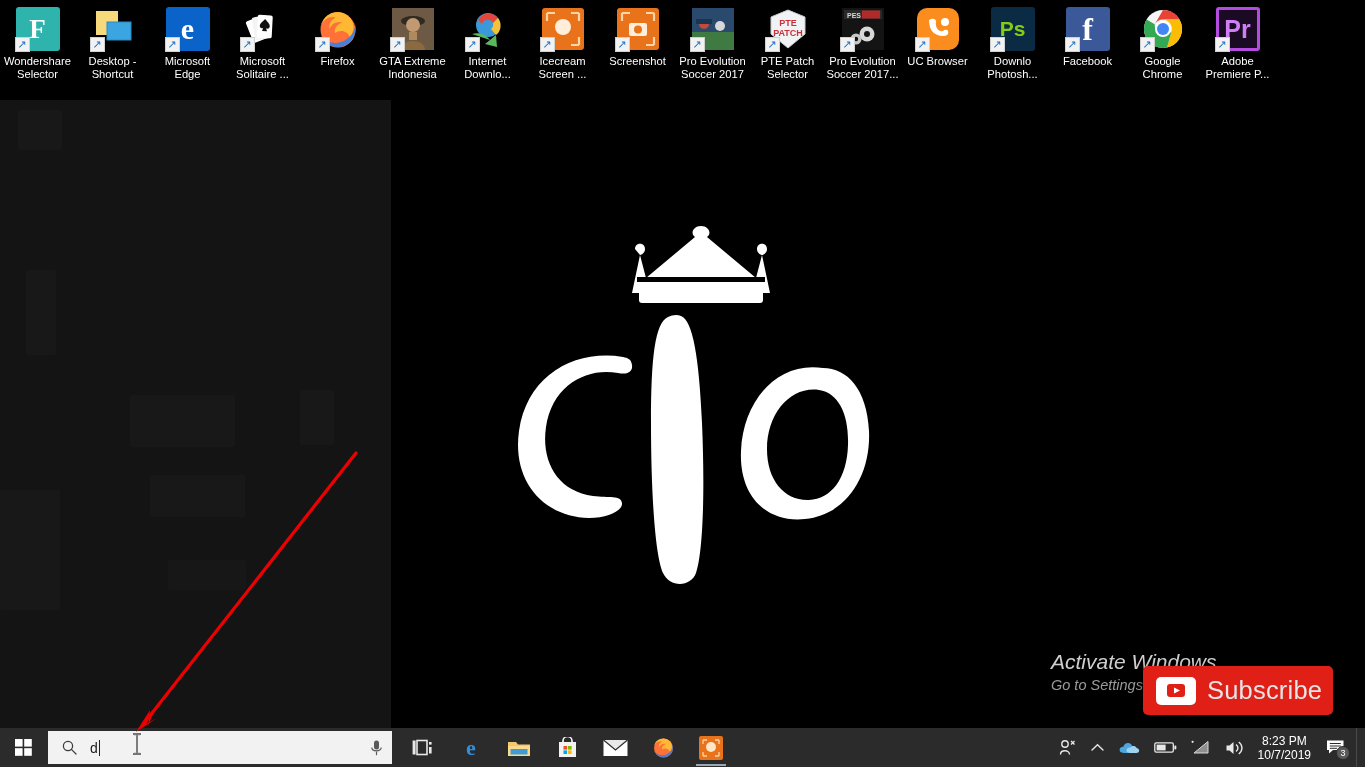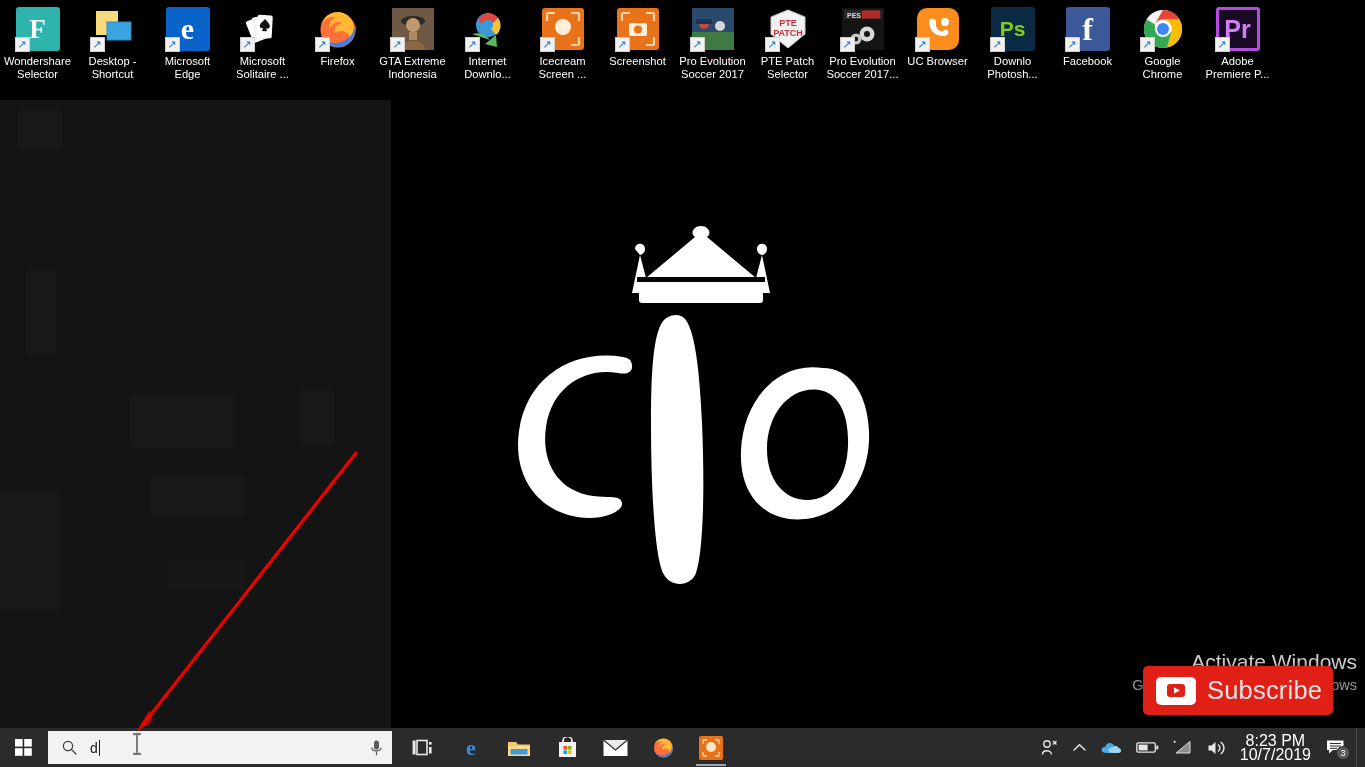--- a/index.html
+++ b/index.html
@@ -112,26 +112,27 @@
     left: 505px; top: 205px;
     width: 400px; height: 390px;
     z-index: 3;
   }
   #crown { position: absolute; left: 118px; top: 10px; }
   #wordmark { position: absolute; left: 0px; top: 100px; }
 
   
   #activate-watermark {
     position: absolute;
-    right: 8px; top: 648px;
+    right: 14px; top: 648px;
     width: 300px;
-    text-align: right;
+    text-align: left;
     color: #b9b9b9;
     z-index: 4;
     text-shadow: none;
+    font-style: italic;
   }
   #activate-title { font-size: 21px; line-height: 27px; color: #cfcfcf; font-weight: 400; }
   #activate-sub   { font-size: 14.5px; line-height: 20px; color: #9a9a9a; }
 
   
   #subscribe-btn {
     position: absolute;
     left: 1143px; top: 666px;
     width: 190px; height: 49px;
     background: #e01f17;
@@ -231,21 +232,21 @@
   }
   .tray-item {
     height: 39px;
     display: flex; align-items: center; justify-content: center;
     padding: 0 7px;
     color: #ffffff;
     cursor: pointer;
   }
   #clock {
     color: #ffffff;
-    font-size: 16px;
+    font-size: 12px;
     line-height: 14px;
     text-align: center;
     padding: 0 9px 0 7px;
     cursor: pointer;
   }
   #action-center {
     position: relative;
     padding: 0 10px 0 6px;
     height: 39px;
     display: flex; align-items: center;

